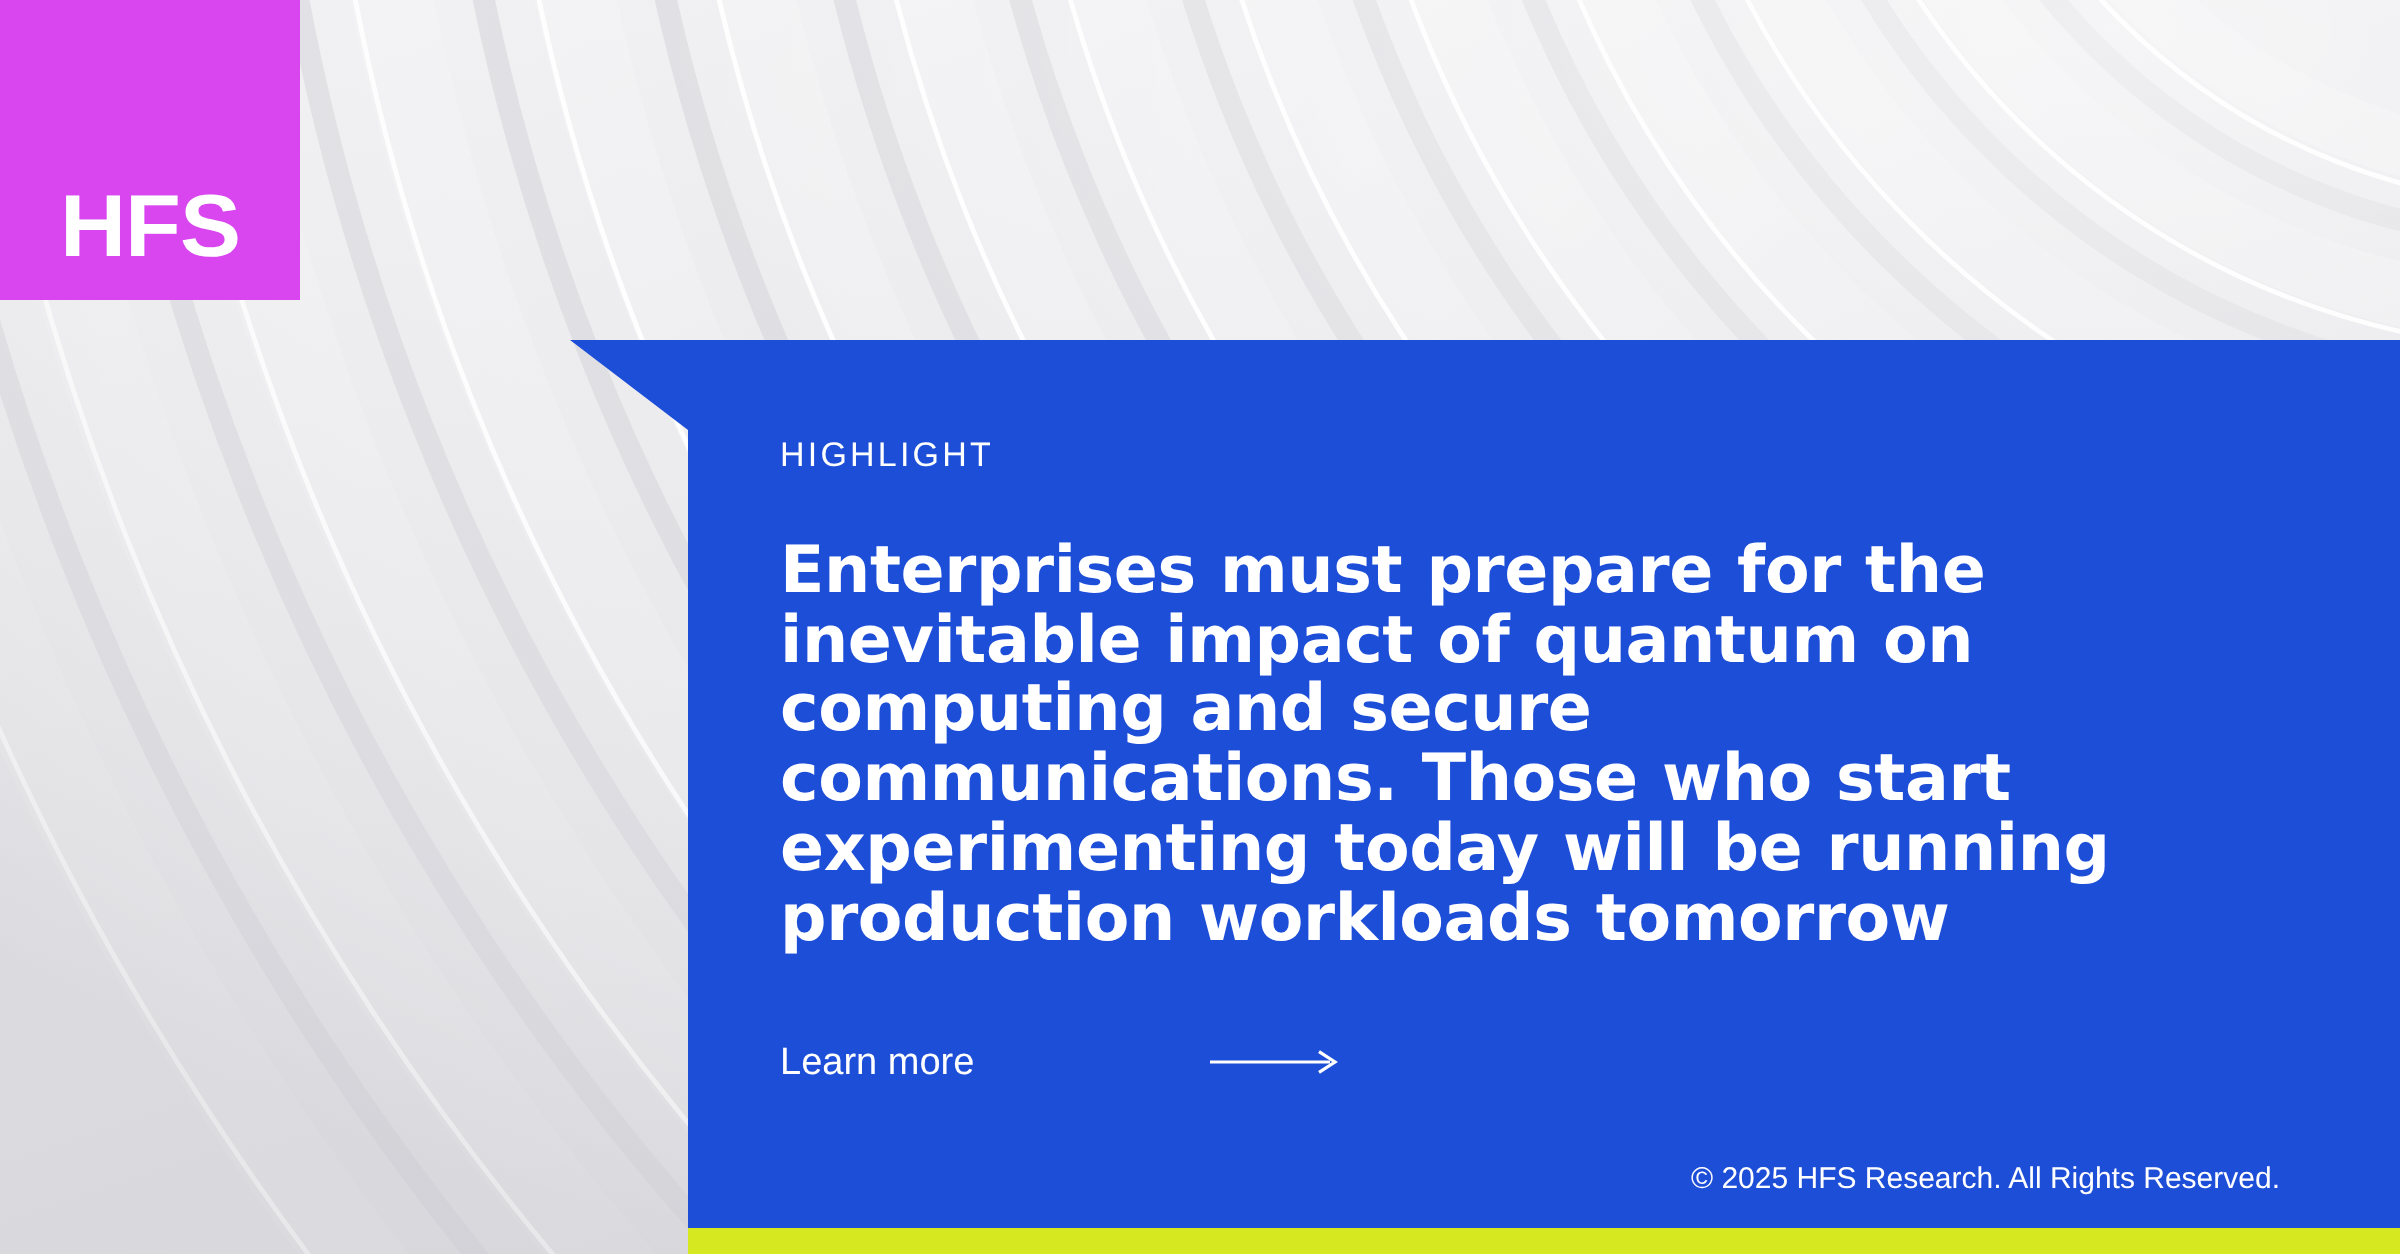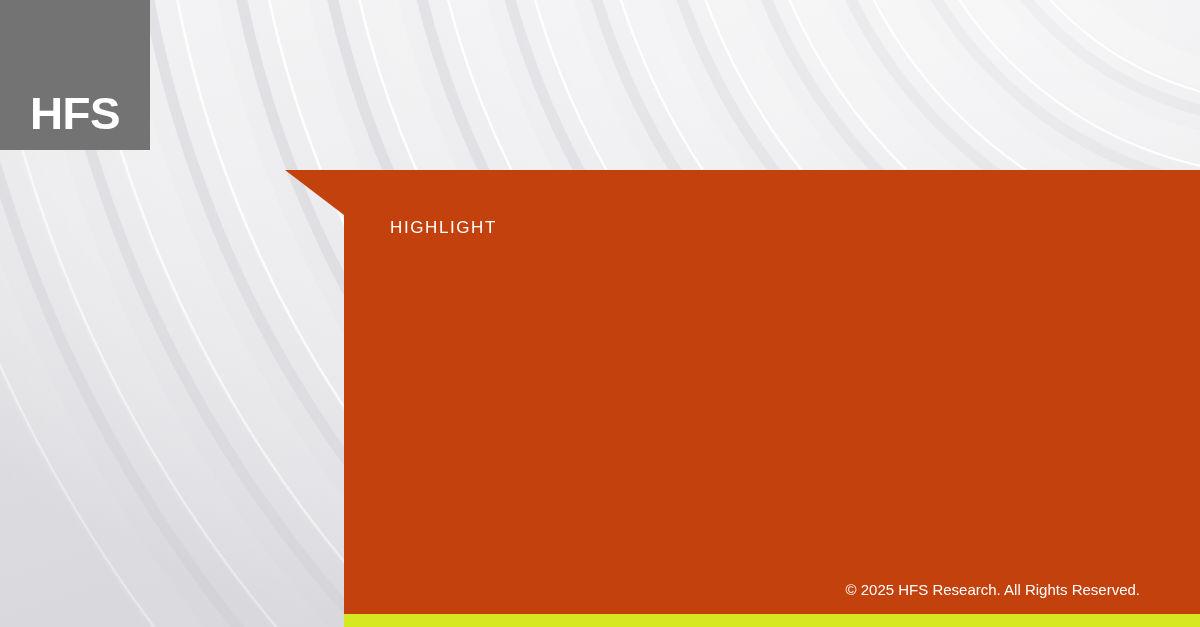--- a/index.html
+++ b/index.html
@@ -28,21 +28,21 @@
     display: block;
   }
 
   
   #logo-block {
     position: absolute;
     left: 0;
     top: 0;
     width: 150px;
     height: 150px;
-    background: #737373;
+    background: #d946ef;
   }
   #logo-wordmark {
     position: absolute;
     left: 0;
     right: 0;
     bottom: 14px;
     text-align: center;
     color: #ffffff;
     font-family: "Liberation Sans", sans-serif;
     font-weight: bold;
@@ -53,21 +53,21 @@
     transform: scaleX(1.04);
   }
 
   
   #highlight-panel {
     position: absolute;
     left: 285px;
     top: 170px;
     width: 915px;
     height: 444px;
-    background: #c2410c;
+    background: #1d4ed8;
     -webkit-clip-path: polygon(0px 0px, 915px 0px, 915px 444px, 59px 444px, 59px 45px, 0px 0px);
     clip-path: polygon(0px 0px, 915px 0px, 915px 444px, 59px 444px, 59px 45px, 0px 0px);
   }
 
   #panel-content {
     position: absolute;
     left: 105px;   
     top: 45px;     
     right: 0;
     bottom: 0;
@@ -216,21 +216,29 @@
 
   <div id="logo-block">
     <div id="logo-wordmark">HFS</div>
   </div>
 
   <div id="highlight-panel">
     <div id="panel-content">
 
       <p id="eyebrow">HIGHLIGHT</p>
 
-
+      <h1 id="headline">Enterprises must prepare for the inevitable impact of quantum on computing and secure communications. Those who start experimenting today will be running production workloads tomorrow</h1>
+
+      <div id="learn-more-row">
+        <span id="learn-more-label">Learn more</span>
+        <svg id="arrow-icon" width="64" height="16" viewBox="0 0 64 16" aria-hidden="true">
+          <line x1="0" y1="8" x2="60" y2="8" stroke="#ffffff" stroke-width="1.6"></line>
+          <polyline points="54.5,2.8 62.5,8 54.5,13.2" fill="none" stroke="#ffffff" stroke-width="1.6" stroke-linecap="butt" stroke-linejoin="miter"></polyline>
+        </svg>
+      </div>
 
       <div id="copyright">© 2025 HFS Research. All Rights Reserved.</div>
     </div>
   </div>
 
   <div id="accent-bar"></div>
 
 </div>
 
 </body></html>

